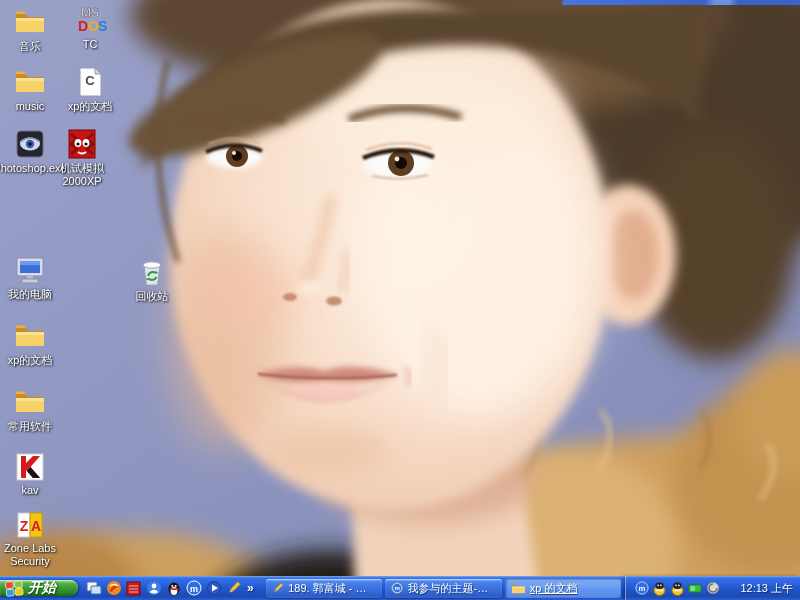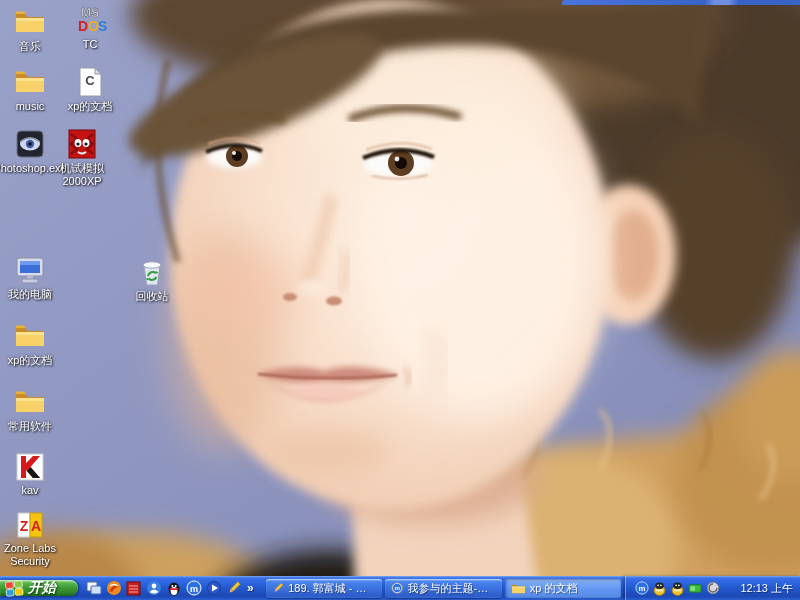--- a/index.html
+++ b/index.html
@@ -29,21 +29,21 @@
   .chevron{color:#fff;font-size:12px;font-weight:bold;padding:0 2px;cursor:pointer;
            text-shadow:1px 1px 1px rgba(0,0,0,.5);}
   .tasks{flex:1;display:flex;align-items:center;gap:3px;padding:0 4px;overflow:hidden;height:100%;}
   .taskbtn{width:127px;min-width:60px;height:19px;border-radius:3px;display:flex;align-items:center;gap:4px;
            padding:0 6px;box-sizing:border-box;color:#fff;font-size:11px;cursor:pointer;
            background:linear-gradient(to bottom,#8ab6fa 0,#4a84ec 14%,#3a70dd 55%,#2e5dc8 88%,#3567d2 100%);
            box-shadow:inset 0 1px 1px rgba(255,255,255,.45), 0 1px 1px rgba(0,0,0,.3);}
   .taskbtn span.tlabel{white-space:nowrap;overflow:hidden;text-overflow:ellipsis;
            text-shadow:1px 1px 1px rgba(0,0,20,.5);}
   .taskbtn.active{background:linear-gradient(to bottom,#b3d1fd 0,#79a9f7 18%,#5f94f0 60%,#578ae4 100%);
-           box-shadow:inset 1px 1px 3px rgba(10,20,80,.5);}
+           box-shadow:inset 1px 1px 3px rgba(10,20,80,.5);text-decoration:underline;}
   .tray{display:flex;align-items:center;gap:3px;height:100%;padding:0 7px 0 9px;
         border-left:1px solid rgba(255,255,255,.4);box-shadow:-2px 0 3px rgba(0,0,30,.3);
         background:linear-gradient(to bottom,#77a7f3 0,#3a70e6 2px,#2a63dd 8px,#2258cd 50%,#1c49b4 85%,#2b5fd0 100%);}
   .clock{color:#fff;font-size:11px;margin-left:17px;white-space:nowrap;
          text-shadow:1px 1px 1px rgba(0,0,20,.5);}
 </style>
 </head>
 <body>
 
 <div class="screen">

